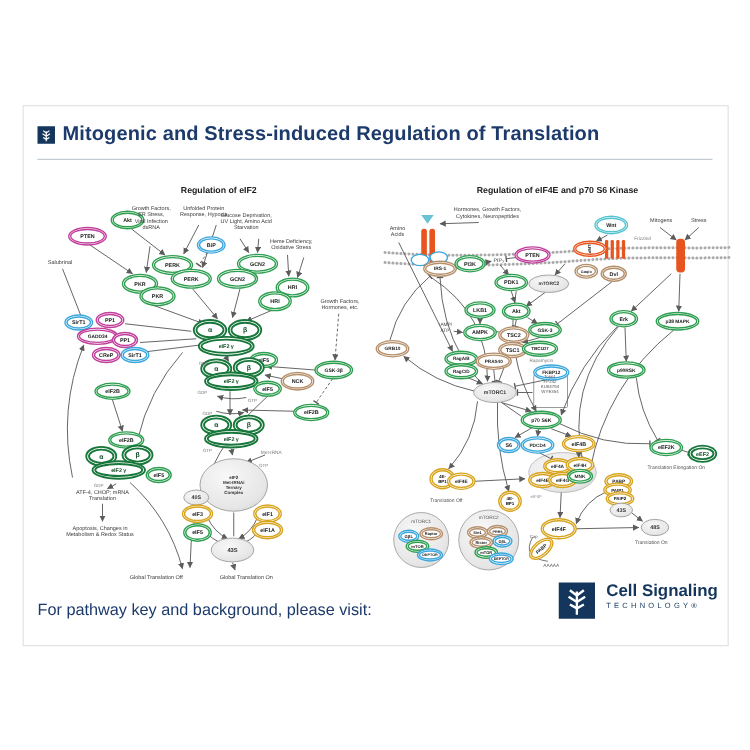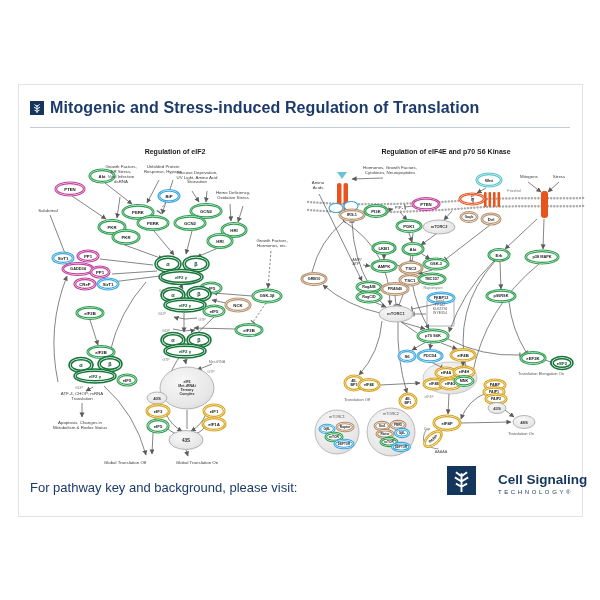--- a/index.html
+++ b/index.html
@@ -8,21 +8,21 @@
   .poster-border{position:absolute;left:18px;top:84px;width:563px;height:431px;
          border:1px solid #e0e4e7;background:#fff;}
   .hdr{position:absolute;left:30px;top:99px;display:flex;align-items:center;gap:6px;}
   .hdr-icon{width:14px;height:14px;background:#14365c;flex:0 0 auto;}
   .hdr-title{font-size:16px;font-weight:bold;color:#1c3a6b;letter-spacing:0.1px;}
   .rule{position:absolute;left:30px;top:127px;width:540px;height:1px;background:#c3ccd4;}
   #diagram{position:absolute;left:0;top:0;}
   svg text{font-family:"Liberation Sans",sans-serif;}
   .ftr{position:absolute;left:30px;top:479px;color:#1c3a6b;font-size:13px;line-height:1.45;}
   .ftr .lnk{font-weight:bold;}
-  .logo{position:absolute;left:447px;top:466px;display:flex;gap:22px;align-items:flex-end;}
+  .logo{position:absolute;left:447px;top:466px;display:flex;gap:9px;align-items:flex-start;}
   .logo-sq{width:29px;height:29px;background:#14365c;}
   .logo-name{font-size:13.5px;font-weight:bold;color:#14365c;line-height:1.1;}
   .logo-tech{font-size:6px;color:#14365c;letter-spacing:2.6px;margin-top:1px;}
 </style>
 </head>
 <body>
 
 <div id="stage">
   <div class="poster-border"></div>
 

